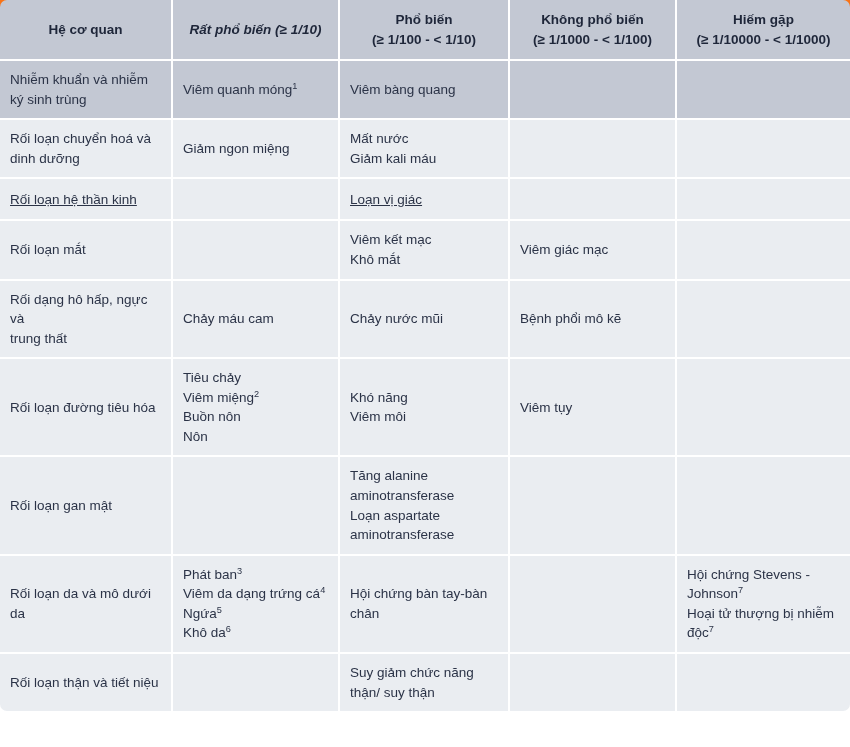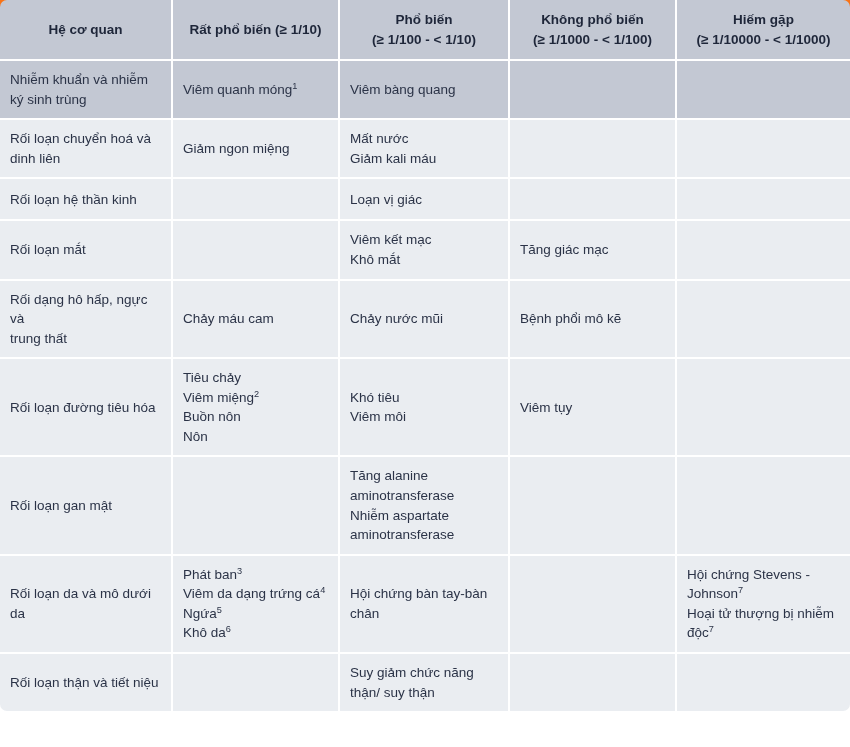--- a/index.html
+++ b/index.html
@@ -104,21 +104,21 @@
         <col class="c2">
         <col class="c3">
         <col class="c4">
     </colgroup>
     <thead>
       <tr id="header-row">
           <th>
             <span class="line" style="display: block;">Hệ cơ quan</span>
           </th>
           <th>
-            <span class="line" style="display: block;">Rất phổ biến (≥ 1/10)</span>
+            <span class="line" style="display: block; font-style: italic;">Rất phổ biến (≥ 1/10)</span>
           </th>
           <th>
             <span class="line" style="display: block;">Phổ biến</span>
             <span class="line" style="display: block;">(≥ 1/100 - &lt; 1/10)</span>
           </th>
           <th>
             <span class="line" style="display: block;">Không phổ biến</span>
             <span class="line" style="display: block;">(≥ 1/1000 - &lt; 1/100)</span>
           </th>
           <th>
@@ -149,42 +149,42 @@
             <span class="cell-lines empty-cell"></span>
           </td>
           <td>
             <span class="cell-lines empty-cell"></span>
           </td>
         </tr>
         <tr style="height: 53px;">
           <td>
             <span class="cell-lines">
               <span class="line">Rối loạn chuyển hoá và</span>
-              <span class="line">dinh liên</span>
+              <span class="line">dinh dưỡng</span>
             </span>
           </td>
           <td>
             <span class="cell-lines">
               <span class="line"><span>Giảm ngon miệng</span></span>
             </span>
           </td>
           <td>
             <span class="cell-lines">
               <span class="line"><span>Mất nước</span></span>
               <span class="line"><span>Giảm kali máu</span></span>
             </span>
           </td>
           <td>
             <span class="cell-lines empty-cell"></span>
           </td>
           <td>
             <span class="cell-lines empty-cell"></span>
           </td>
         </tr>
-        <tr style="height: 42px;">
+        <tr style="height: 42px; text-decoration: underline;">
           <td>
             <span class="cell-lines">
               <span class="line">Rối loạn hệ thần kinh</span>
             </span>
           </td>
           <td>
             <span class="cell-lines empty-cell"></span>
           </td>
           <td>
             <span class="cell-lines">
@@ -208,21 +208,21 @@
             <span class="cell-lines empty-cell"></span>
           </td>
           <td>
             <span class="cell-lines">
               <span class="line"><span>Viêm kết mạc</span></span>
               <span class="line"><span>Khô mắt</span></span>
             </span>
           </td>
           <td>
             <span class="cell-lines">
-              <span class="line"><span>Tăng giác mạc</span></span>
+              <span class="line"><span>Viêm giác mạc</span></span>
             </span>
           </td>
           <td>
             <span class="cell-lines empty-cell"></span>
           </td>
         </tr>
         <tr style="height: 53px;">
           <td>
             <span class="cell-lines">
               <span class="line">Rối dạng hô hấp, ngực và</span>
@@ -257,21 +257,21 @@
           <td>
             <span class="cell-lines">
               <span class="line"><span>Tiêu chảy</span></span>
               <span class="line"><span>Viêm miệng</span><sup>2</sup></span>
               <span class="line"><span>Buồn nôn</span></span>
               <span class="line"><span>Nôn</span></span>
             </span>
           </td>
           <td>
             <span class="cell-lines">
-              <span class="line"><span>Khó tiêu</span></span>
+              <span class="line"><span>Khó năng</span></span>
               <span class="line"><span>Viêm môi</span></span>
             </span>
           </td>
           <td>
             <span class="cell-lines">
               <span class="line"><span>Viêm tụy</span></span>
             </span>
           </td>
           <td>
             <span class="cell-lines empty-cell"></span>
@@ -283,21 +283,21 @@
               <span class="line">Rối loạn gan mật</span>
             </span>
           </td>
           <td>
             <span class="cell-lines empty-cell"></span>
           </td>
           <td>
             <span class="cell-lines">
               <span class="line"><span>Tăng alanine</span></span>
               <span class="line"><span>aminotransferase</span></span>
-              <span class="line"><span>Nhiễm aspartate</span></span>
+              <span class="line"><span>Loạn aspartate</span></span>
               <span class="line"><span>aminotransferase</span></span>
             </span>
           </td>
           <td>
             <span class="cell-lines empty-cell"></span>
           </td>
           <td>
             <span class="cell-lines empty-cell"></span>
           </td>
         </tr>

